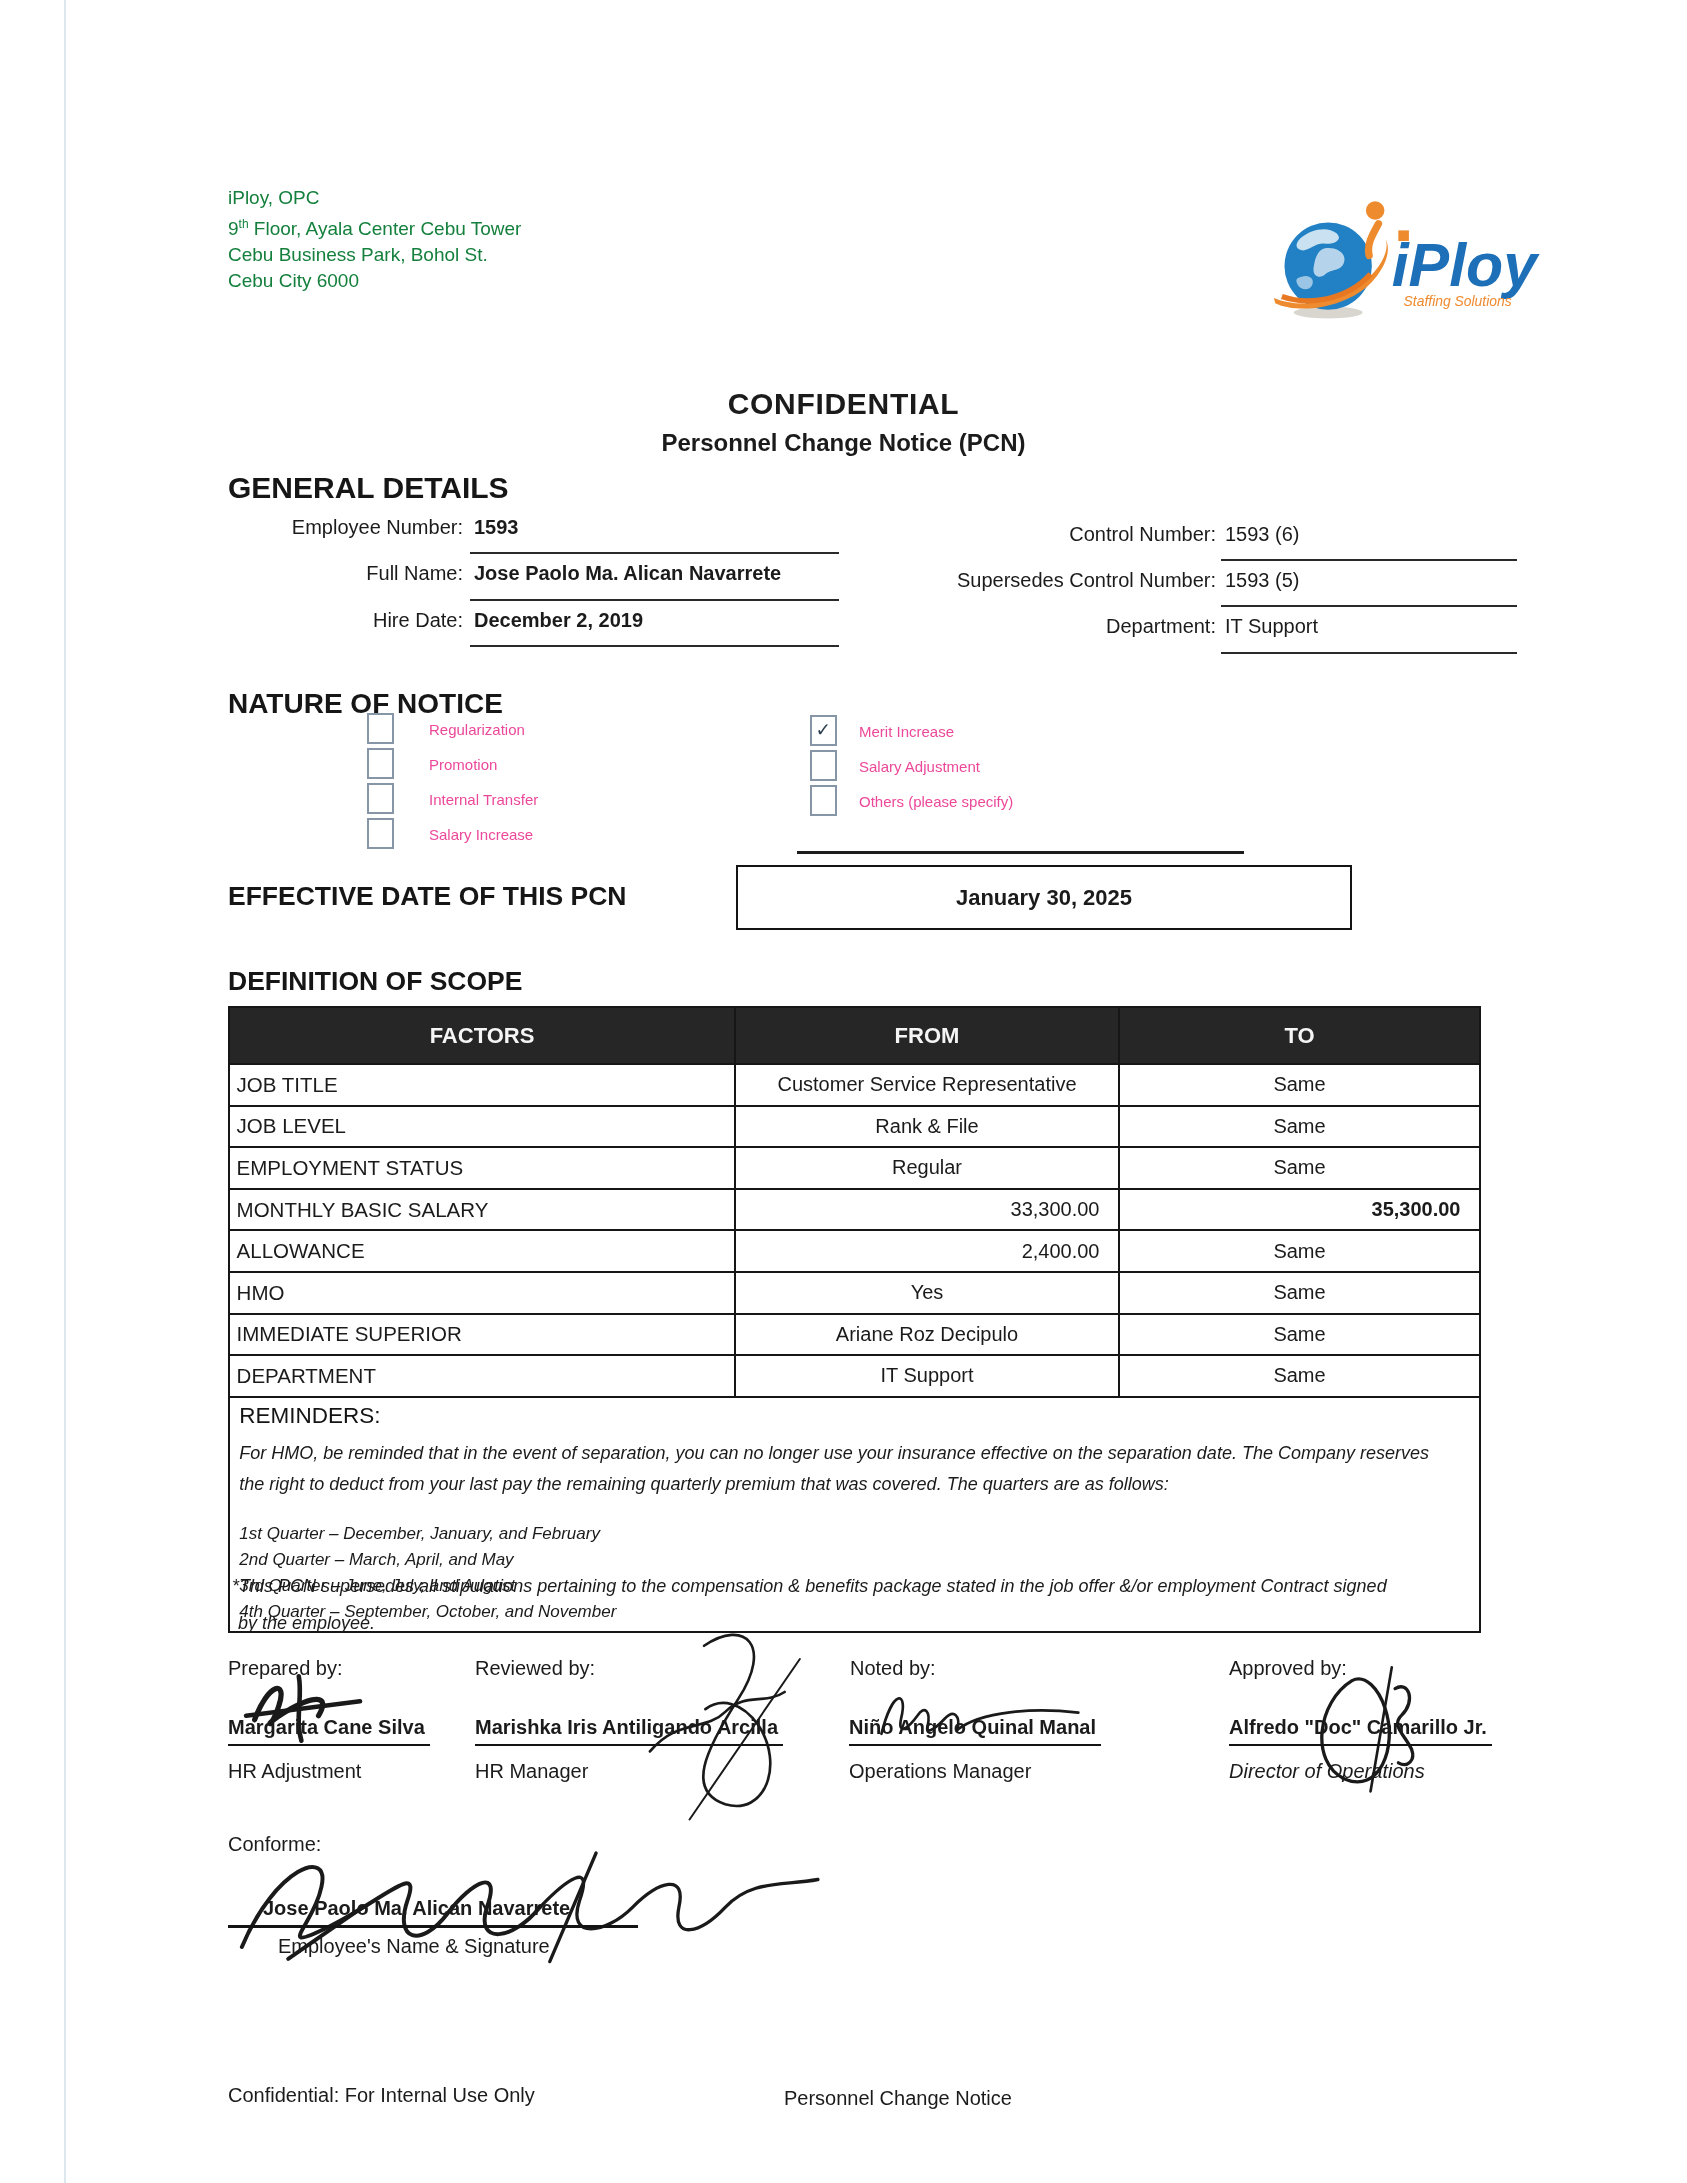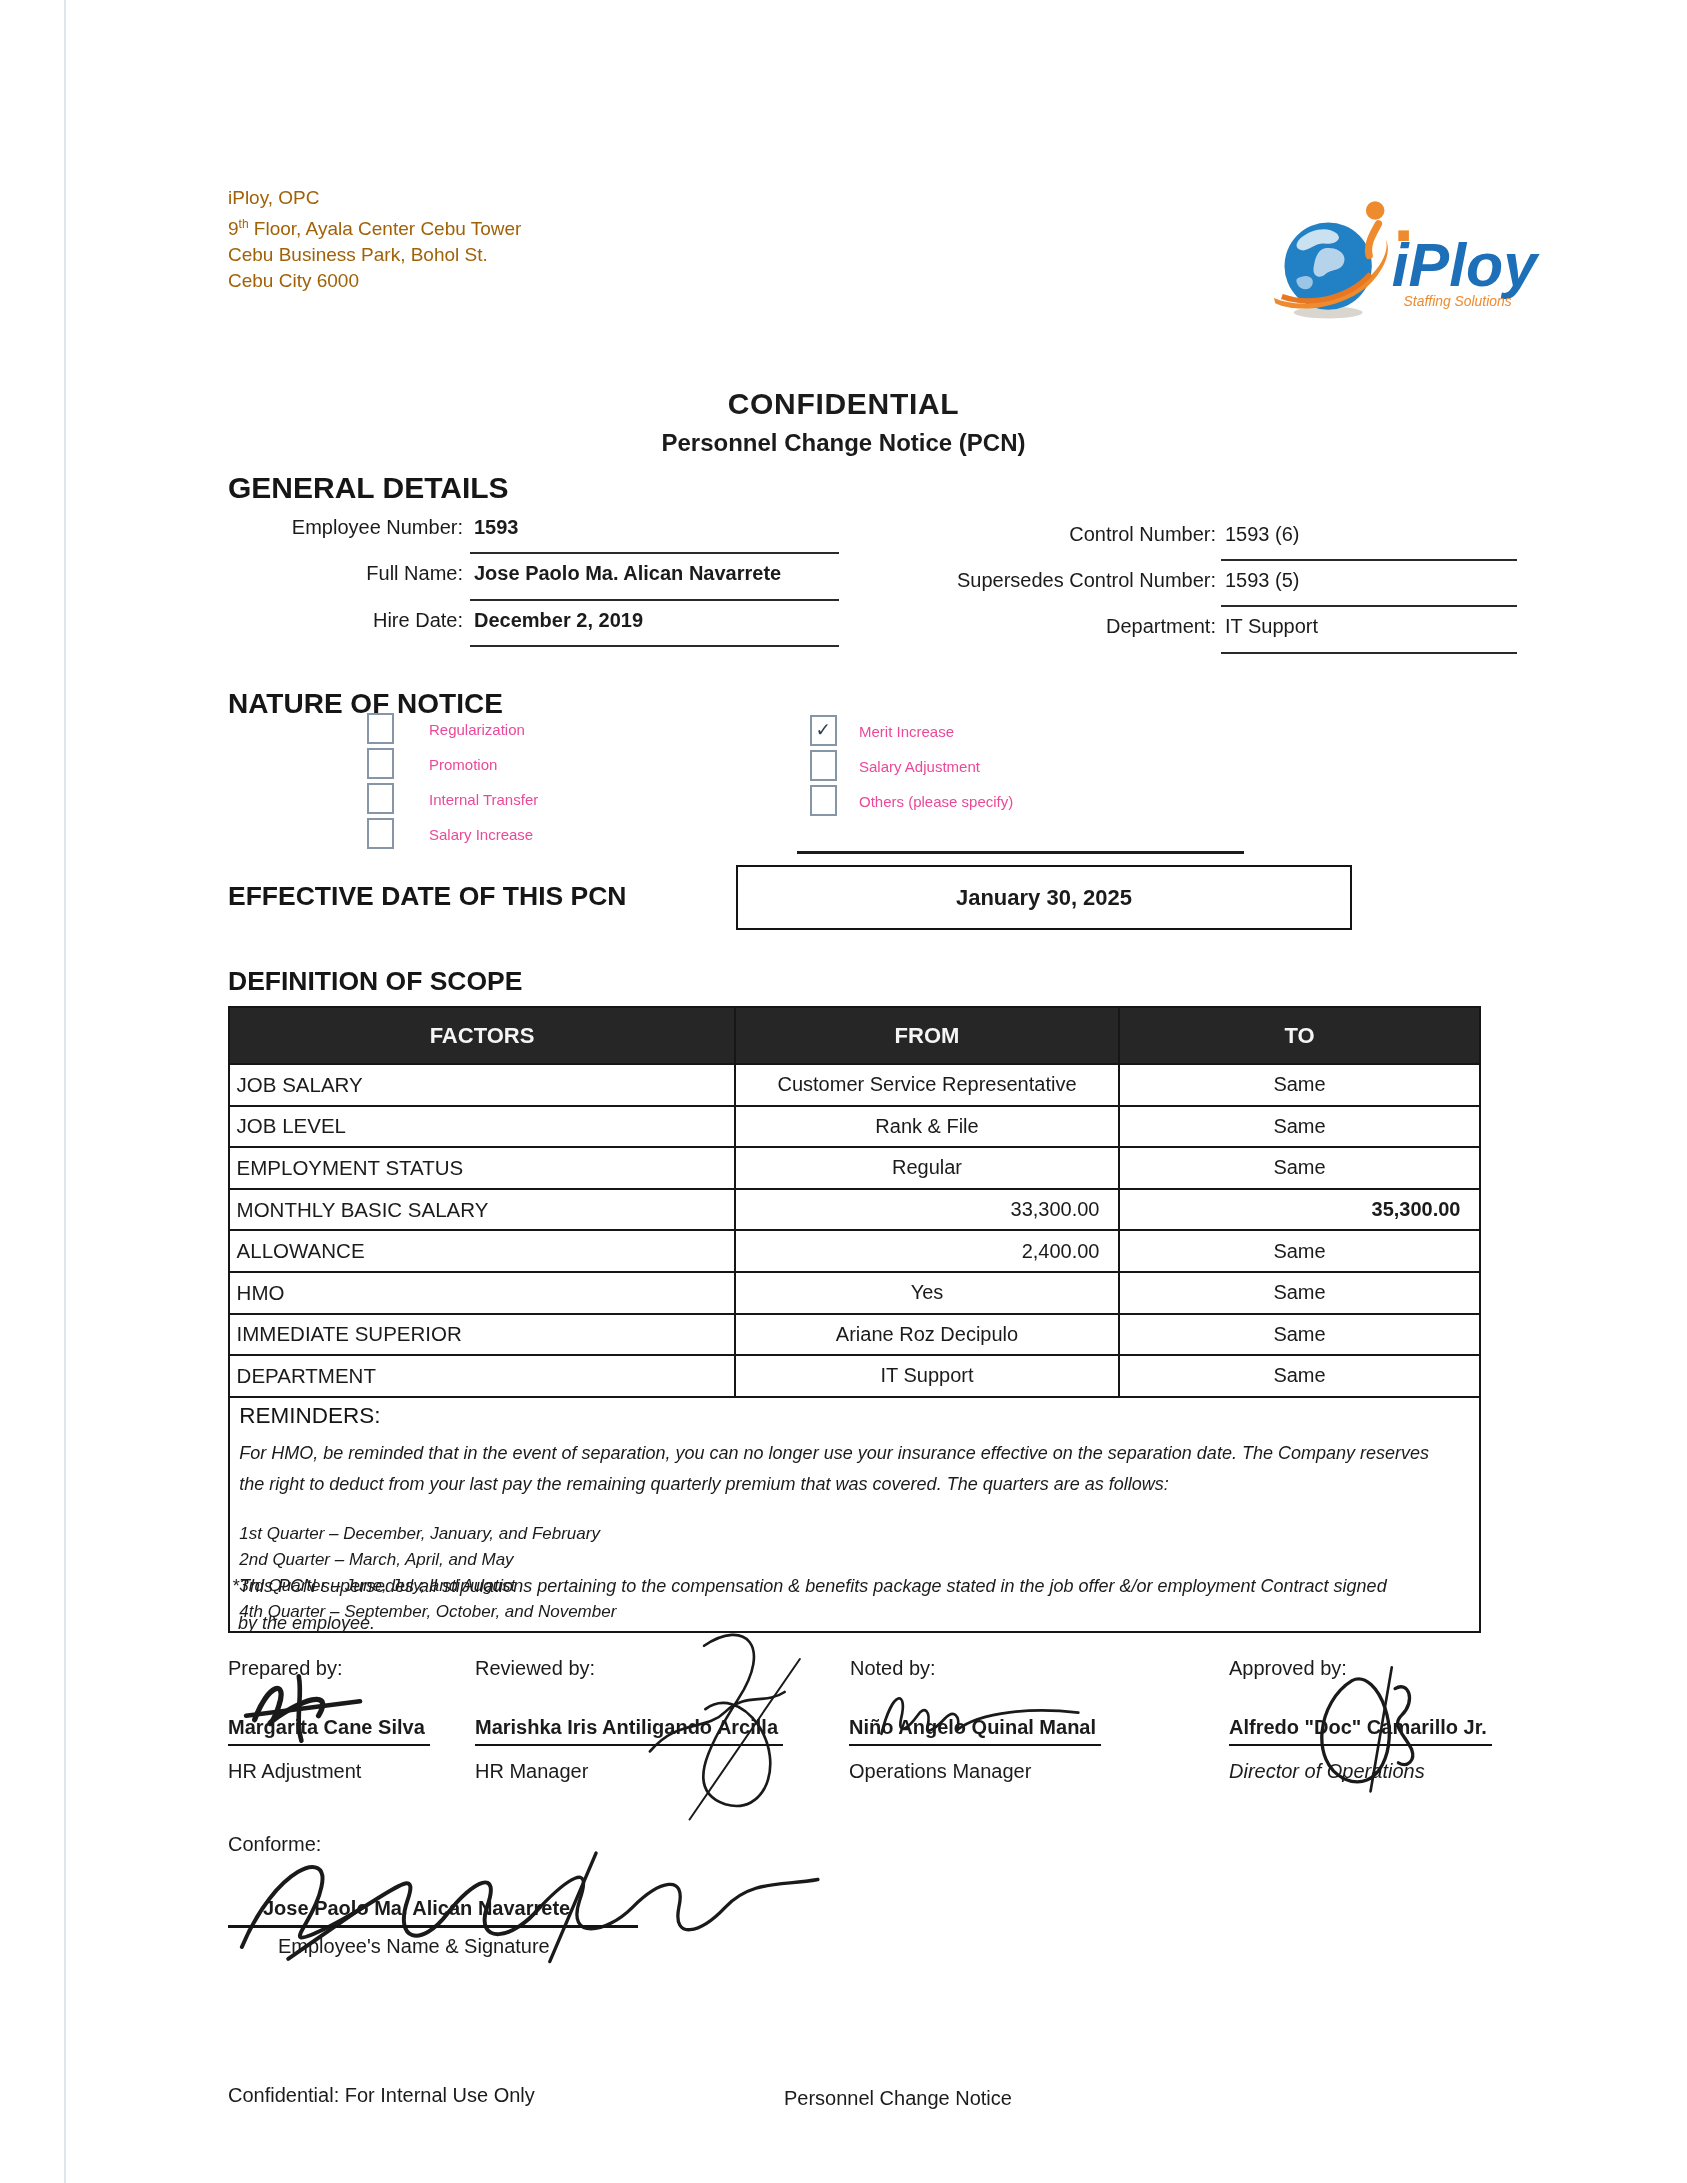--- a/index.html
+++ b/index.html
@@ -7,21 +7,21 @@
     position:relative;
     width:1687px;height:2183px;
     background:#ffffff;
     font-family:"Liberation Sans", sans-serif;
     color:#1b1b1b;
     overflow:hidden;
   }
   .abs{position:absolute;}
   .scan-edge{position:absolute;left:64px;top:0;width:2px;height:2183px;background:#dde8ee;}
   
-  .addr{left:228px;top:185px;font-size:19px;line-height:26px;color:#a16207;}
+  .addr{left:228px;top:185px;font-size:19px;line-height:26px;color:#15803d;}
   .addr sup{font-size:12px;}
   
   .h-conf{left:0;top:387px;width:1687px;text-align:center;font-size:30px;font-weight:800;letter-spacing:0.7px;}
   .h-sub{left:0;top:429px;width:1687px;text-align:center;font-size:24px;font-weight:700;}
   .h-section{font-weight:800;color:#161616;}
   .h-general{left:228px;top:471px;font-size:30px;}
   .h-nature{left:228px;top:688px;font-size:28px;}
   .h-effective{left:228px;top:881px;font-size:26.5px;}
   .h-scope{left:228px;top:966px;font-size:26.5px;}
   
@@ -159,21 +159,21 @@
         <col style="width:384px">
         <col style="width:361px">
       </colgroup>
     <tbody>
         <tr>
       <th>FACTORS</th>
       <th>FROM</th>
       <th>TO</th>
     </tr>
     <tr>
-      <td class="factor">JOB SALARY</td>
+      <td class="factor">JOB TITLE</td>
       <td class="c">Customer Service Representative</td>
       <td class="c">Same</td>
     </tr>
     <tr>
       <td class="factor">JOB LEVEL</td>
       <td class="c">Rank &amp; File</td>
       <td class="c">Same</td>
     </tr>
     <tr>
       <td class="factor">EMPLOYMENT STATUS</td>

